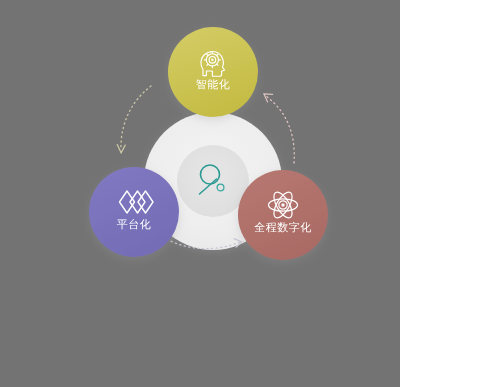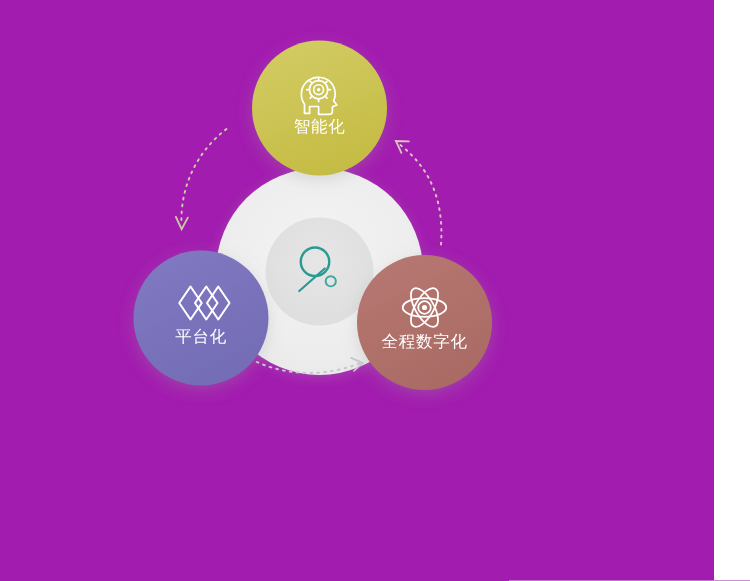--- a/index.html
+++ b/index.html
@@ -8,23 +8,23 @@
   }
   body {
     width: 500px;
     height: 387px;
     background: #ffffff;
     font-family: "DejaVu Sans", "Liberation Sans", sans-serif;
     overflow: hidden;
   }
   #canvas {
     position: relative;
-    width: 476px;
+    width: 400px;
     height: 387px;
-    background: #a21caf;
+    background: #737373;
   }
   #diagram-svg {
     position: absolute;
     left: 0;
     top: 0;
     width: 500px;
     height: 387px;
   }
   .node-label {
     font-family: "DejaVu Sans", "Liberation Sans", sans-serif;

